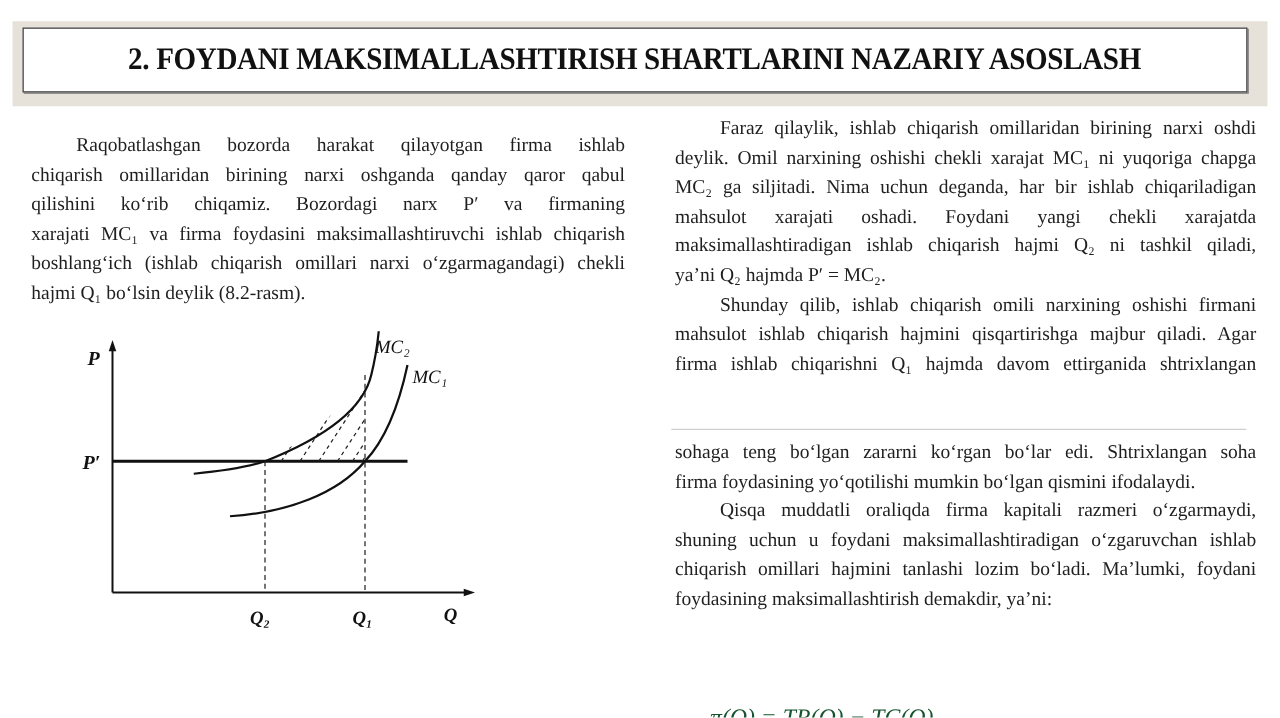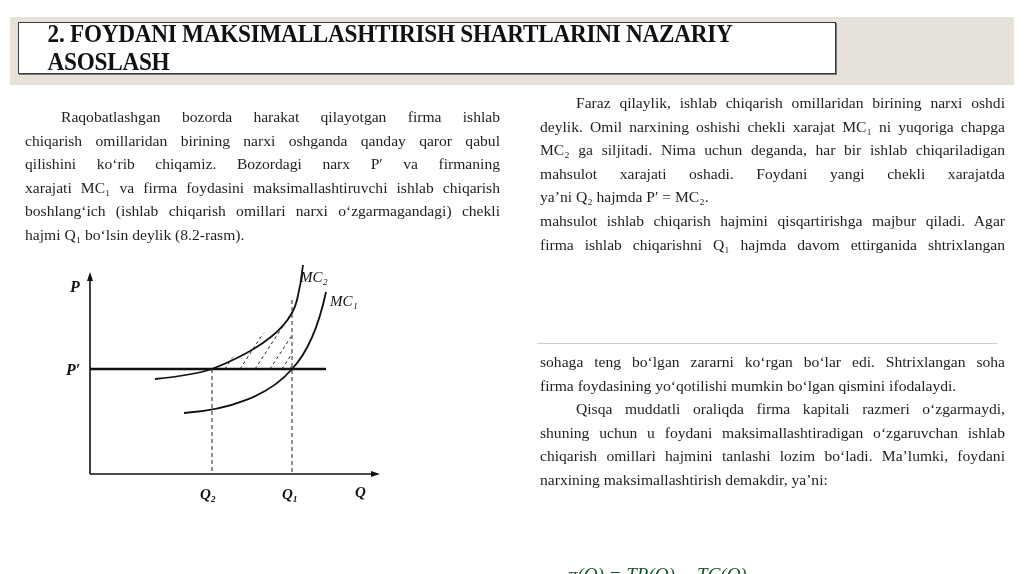--- a/index.html
+++ b/index.html
@@ -7,21 +7,21 @@
     width:1024px; height:574px; position:relative; overflow:hidden;
     background:#ffffff;
     font-family:"Liberation Serif", "DejaVu Serif", serif;
     color:#1a1a1a;
   }
   .title-band {
     position:absolute; left:10px; top:17px; width:1004px; height:68px;
     background:#e6e2da;
   }
   .title-box {
-    position:absolute; left:18px; top:22px; width:818px; height:52px;
+    position:absolute; left:18px; top:22px; width:980px; height:52px;
     background:#ffffff; border:1px solid #3a3a3a; box-sizing:border-box;
     box-shadow:1px 1px 0 #777;
     display:flex; align-items:center; justify-content:center;
   }
   .title-text {
     font-family:"Liberation Serif", serif; font-weight:bold;
     font-size:25px; letter-spacing:-0.3px; color:#111;
     transform:scaleX(0.93);
   }
   .col { position:absolute; font-size:15.6px; line-height:23.6px; color:#1f1f1f; }
@@ -52,34 +52,36 @@
   <span class="line">xarajati MC₁ va firma foydasini maksimallashtiruvchi ishlab chiqarish</span>
   <span class="line">boshlang‘ich (ishlab chiqarish omillari narxi o‘zgarmagandagi) chekli</span>
   <span class="line last">hajmi Q₁ bo‘lsin deylik (8.2-rasm).</span>
 </div>
 
 <div class="col right-col">
   <span class="line ind">Faraz qilaylik, ishlab chiqarish omillaridan birining narxi oshdi</span>
   <span class="line">deylik. Omil narxining oshishi chekli xarajat MC₁ ni yuqoriga chapga</span>
   <span class="line">MC₂ ga siljitadi. Nima uchun deganda, har bir ishlab chiqariladigan</span>
   <span class="line">mahsulot xarajati oshadi. Foydani yangi chekli xarajatda</span>
+  <span class="line">maksimallashtiradigan ishlab chiqarish hajmi Q₂ ni tashkil qiladi,</span>
   <span class="line last">ya’ni Q₂ hajmda P′ = MC₂.</span>
+  <span class="line ind">Shunday qilib, ishlab chiqarish omili narxining oshishi firmani</span>
   <span class="line">mahsulot ishlab chiqarish hajmini qisqartirishga majbur qiladi. Agar</span>
   <span class="line">firma ishlab chiqarishni Q₁ hajmda davom ettirganida shtrixlangan</span>
 </div>
 
 <div class="divider"></div>
 
 <div class="col right-col2">
   <span class="line">sohaga teng bo‘lgan zararni ko‘rgan bo‘lar edi. Shtrixlangan soha</span>
   <span class="line last">firma foydasining yo‘qotilishi mumkin bo‘lgan qismini ifodalaydi.</span>
   <span class="line ind">Qisqa muddatli oraliqda firma kapitali razmeri o‘zgarmaydi,</span>
   <span class="line">shuning uchun u foydani maksimallashtiradigan o‘zgaruvchan ishlab</span>
   <span class="line">chiqarish omillari hajmini tanlashi lozim bo‘ladi. Ma’lumki, foydani</span>
-  <span class="line last">narxining maksimallashtirish demakdir, ya’ni:</span>
+  <span class="line last">foydasining maksimallashtirish demakdir, ya’ni:</span>
 </div>
 <div class="formula">π(Q) = TR(Q) − TC(Q).</div>
 
 <svg class="graph" viewBox="40 255 360 260" width="360" height="260" xmlns="http://www.w3.org/2000/svg">
   <defs>
     <clipPath id="hatch">
       <path d="M212,369 C245,352 280,330 303,270 L292,270 L292,369 Z"></path>
     </clipPath>
   </defs>
 

